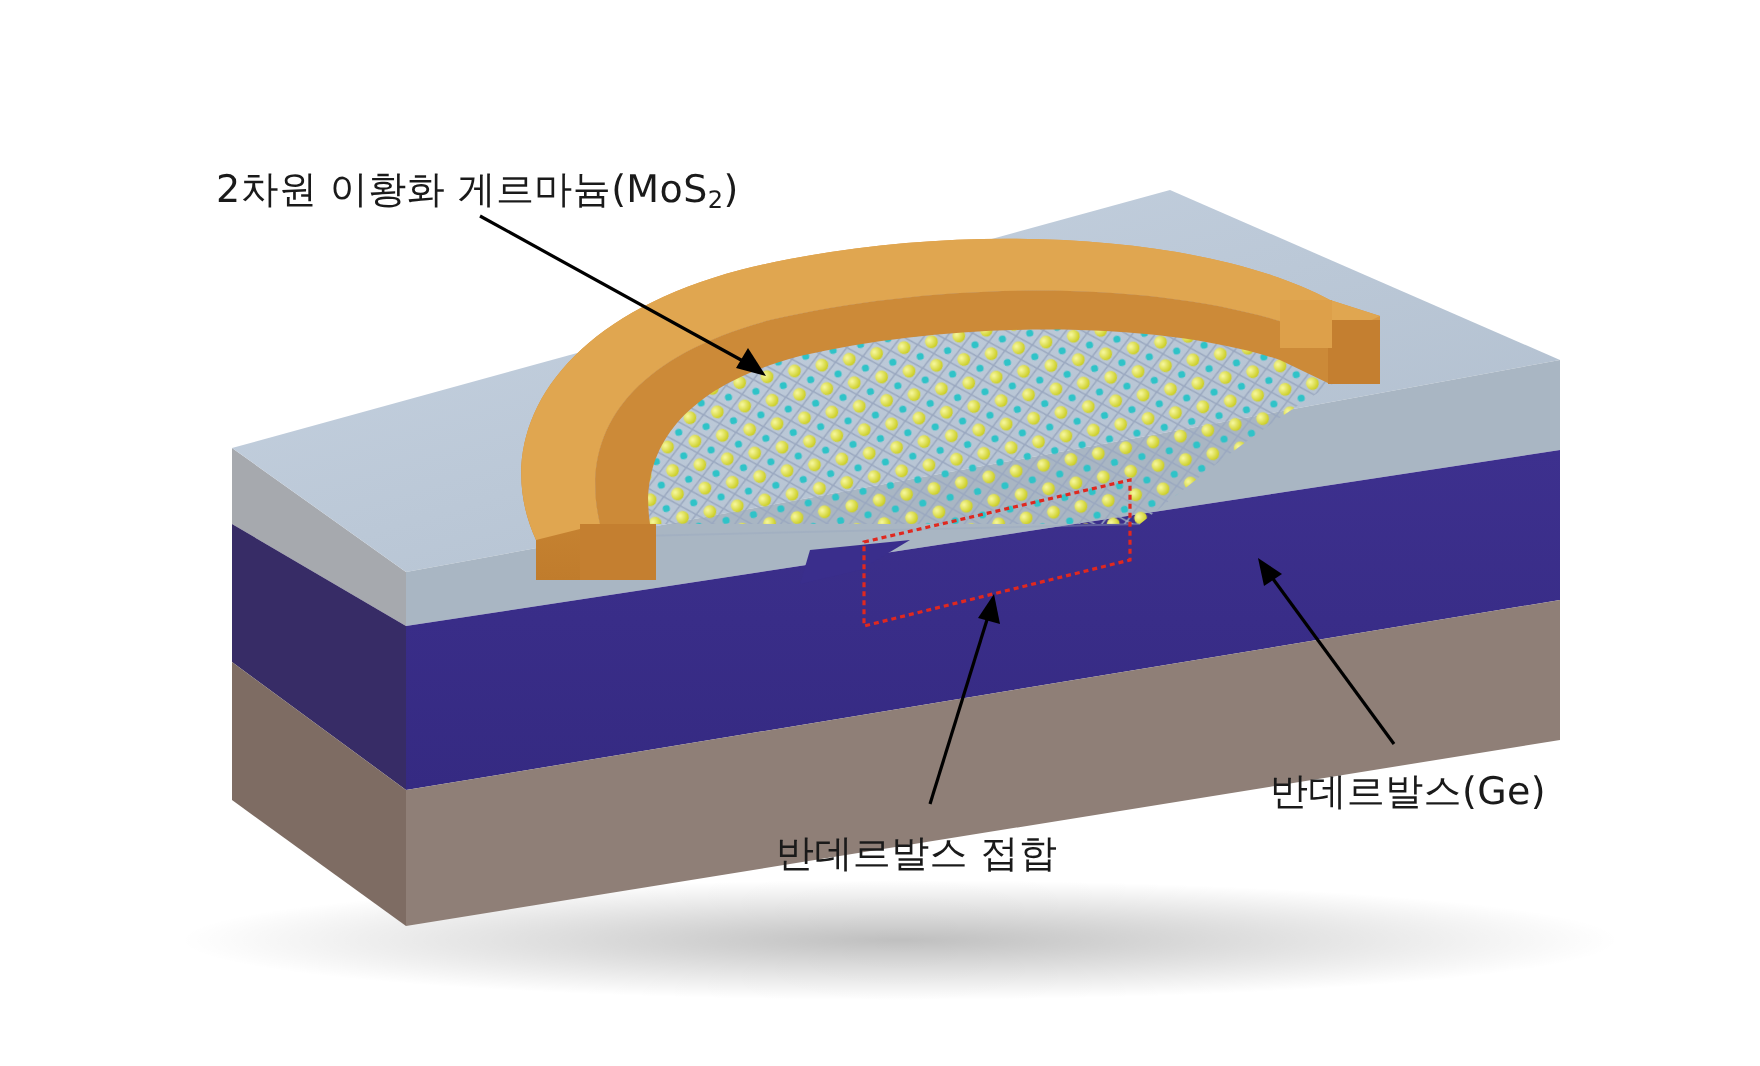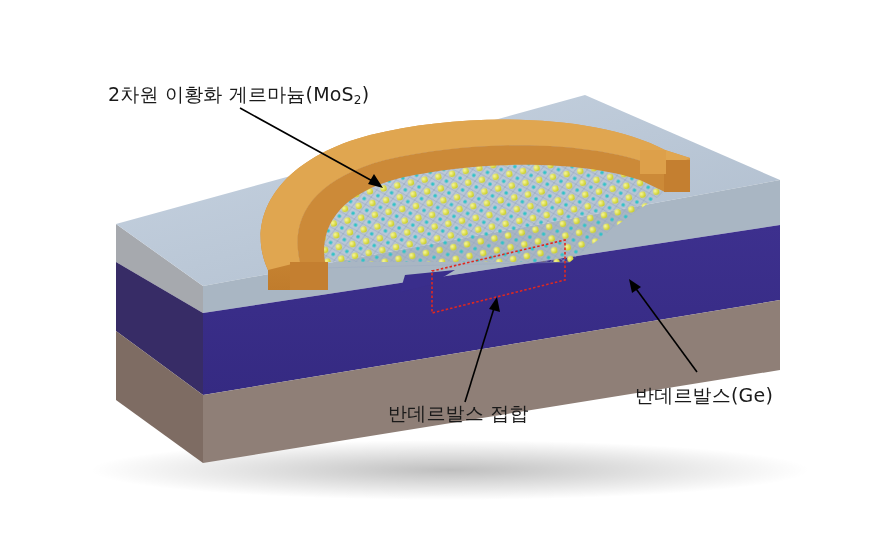--- a/index.html
+++ b/index.html
@@ -87,14 +87,14 @@
     <line x1="240" y1="108" x2="376" y2="183" stroke="#000" stroke-width="1.6"></line>
     <polygon points="383,188 368,184 374,174" fill="#000"></polygon>
     <line x1="465" y1="402" x2="495" y2="305" stroke="#000" stroke-width="1.6"></line>
     <polygon points="497,297 500,312 489,309" fill="#000"></polygon>
     <line x1="697" y1="372" x2="634" y2="286" stroke="#000" stroke-width="1.6"></line>
     <polygon points="629,279 641,287 632,293" fill="#000"></polygon>
   </g>
 </svg>
 
 <div class="label" style="left:108px; top:82px;"><span>2차원 이황화 게르마늄(MoS</span><sub>2</sub><span>)</span></div>
-<div class="label" style="left:388px; top:401px;">반데르발스 접합</div>
+<div class="label" style="left:388px; top:414px;">반데르발스 접합</div>
 <div class="label" style="left:635px; top:383px;">반데르발스(Ge)</div>
 
 </body></html>

